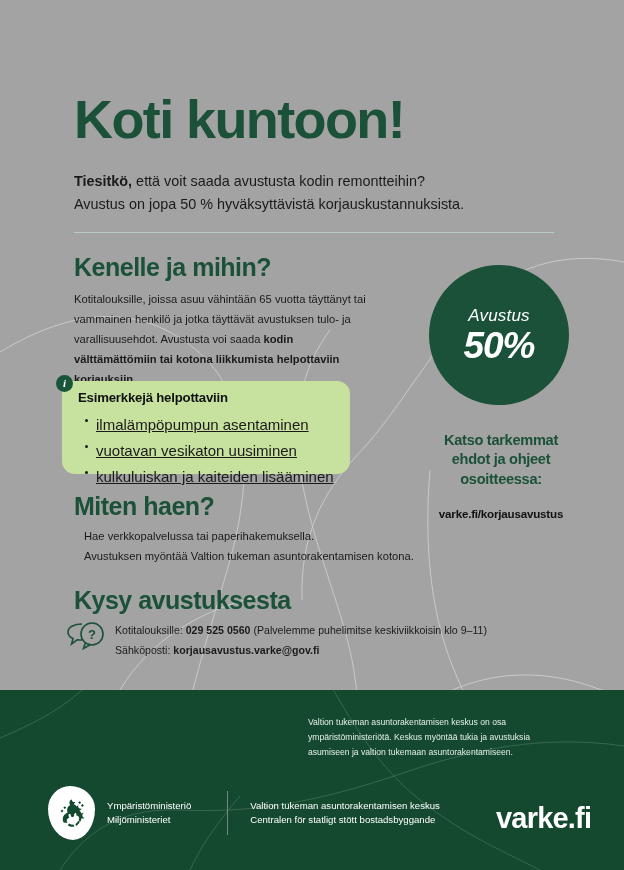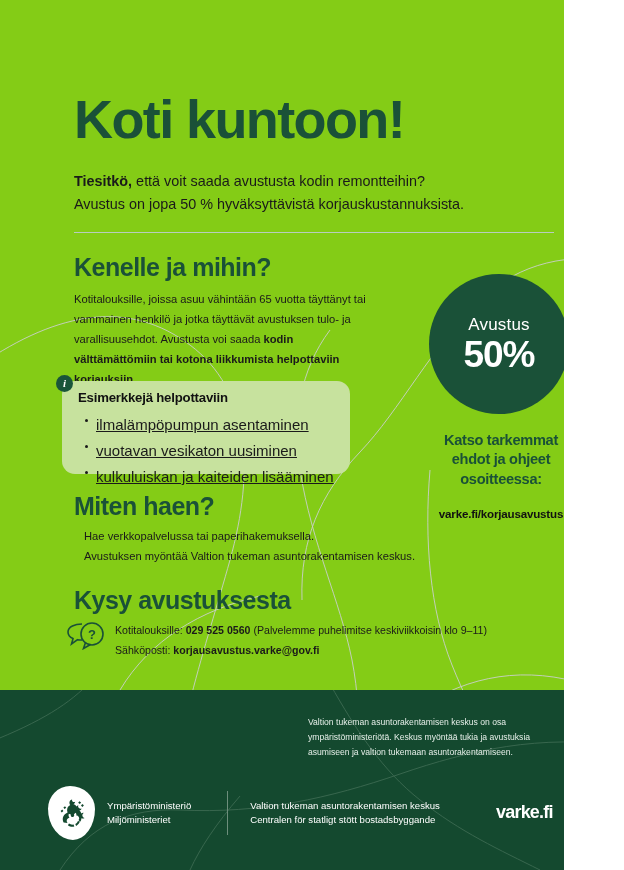--- a/index.html
+++ b/index.html
@@ -7,23 +7,23 @@
     margin: 0;
     padding: 0;
     background: #ffffff;
   }
   body {
     font-family: "Liberation Sans", sans-serif;
     -webkit-font-smoothing: antialiased;
   }
   .poster {
     position: relative;
-    width: 564px;
+    width: 624px;
     height: 870px;
-    background: #84cc16;
+    background: #a3a3a3;
     overflow: hidden;
   }
   
   .bg-curves {
     position: absolute;
     inset: 0;
     width: 624px;
     height: 870px;
     pointer-events: none;
     z-index: 0;
@@ -146,29 +146,30 @@
     line-height: 17px;
     text-align: center;
     font-family: "Liberation Serif", serif;
     z-index: 4;
   }
 
   
   .badge {
     position: absolute;
     left: 429px;
-    top: 274px;
+    top: 265px;
     width: 140px;
     height: 140px;
     border-radius: 50%;
     background: #1a5138;
     display: flex;
     flex-direction: column;
     align-items: center;
     justify-content: center;
+    font-style: italic;
   }
   .badge-label {
     font-size: 17px;
     color: #ffffff;
     font-weight: 400;
     letter-spacing: 0.2px;
     margin-bottom: 1px;
   }
   .badge-value {
     font-size: 37px;
@@ -276,21 +277,21 @@
   }
   .agency {
     font-size: 9.6px;
     line-height: 1.46;
     color: #ffffff;
   }
   .varke {
     position: absolute;
     left: 496px;
     top: 112px;
-    font-size: 18px;
+    font-size: 29px;
     font-weight: 700;
     letter-spacing: -0.8px;
     color: #ffffff;
     z-index: 2;
   }
 </style>
 </head>
 <body>
 
 <div class="poster">
@@ -341,21 +342,21 @@
         <span>Katso tarkemmat</span><br>
         <span>ehdot ja ohjeet</span><br>
         <span>osoitteessa:</span>
       </div>
       <div class="cta-url">varke.fi/korjausavustus</div>
     </div>
 
     <div class="h2 h2-miten">Miten haen?</div>
     <div class="body-text body-miten">
       <span>Hae verkkopalvelussa tai paperihakemuksella.</span><br>
-      <span>Avustuksen myöntää Valtion tukeman asuntorakentamisen keskus.</span>
+      <span>Avustuksen myöntää Valtion tukeman asuntorakentamisen kotona.</span>
     </div>
 
     <div class="h2 h2-kysy">Kysy avustuksesta</div>
 
     <svg class="chat-icon" viewBox="0 0 46 32" aria-hidden="true">
       <g fill="none" stroke="#1a5138" stroke-width="1.6">
         <path d="M18 6 C11 6 4 8.5 4 14 C4 17 6 19.3 9 20.6 L7.5 26 L13.6 21.7 C15 21.9 16.5 22 18 22"></path>
         <circle cx="28" cy="16" r="11"></circle>
         <path d="M21.5 24.5 L19.5 30.5 L26.5 26.5"></path>
       </g>

